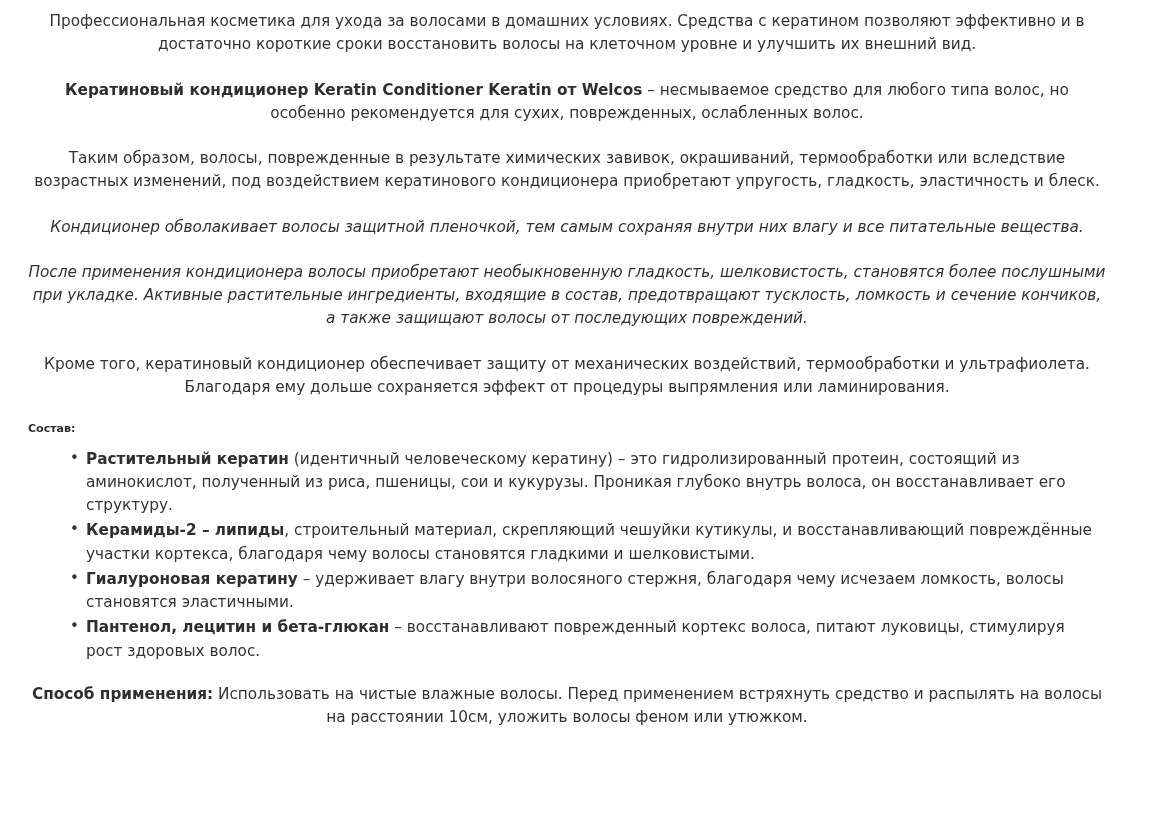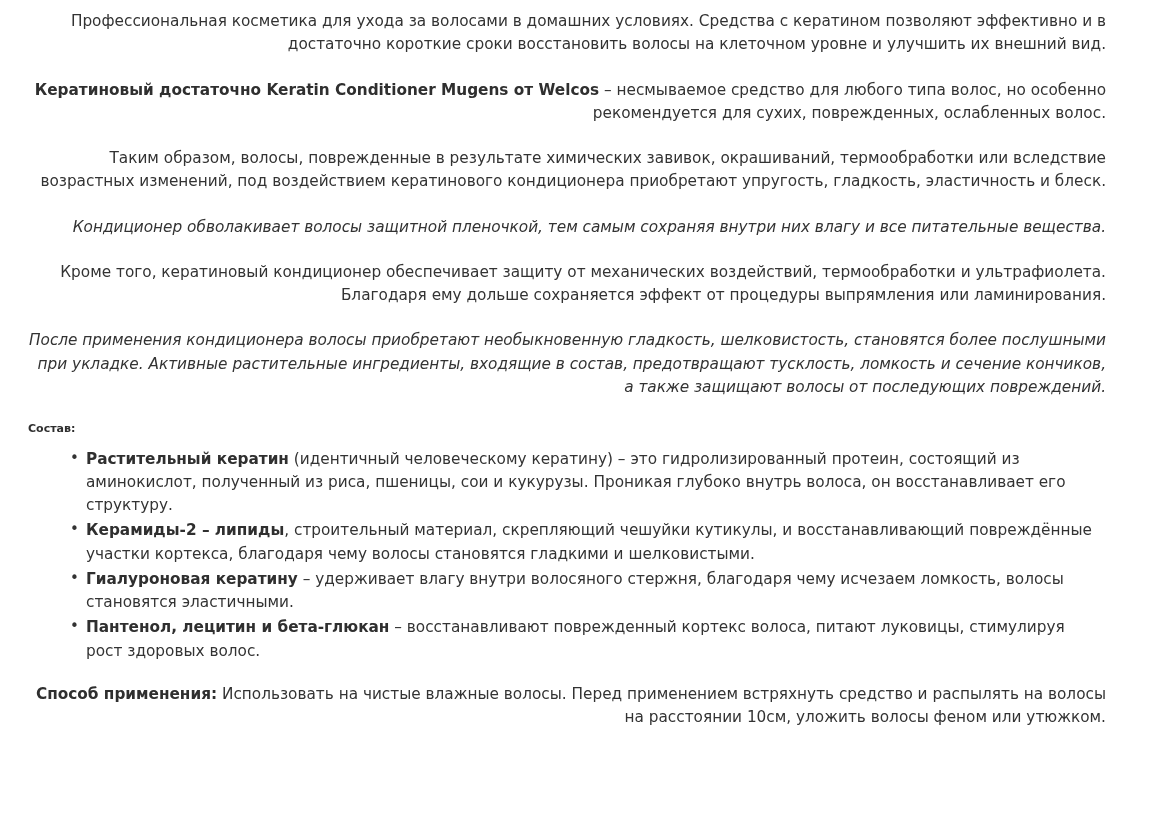--- a/index.html
+++ b/index.html
@@ -17,21 +17,21 @@
   .page {
     box-sizing: border-box;
     padding: 10px 60px 0 28px;
     width: 1166px;
   }
   p.para {
     margin: 0 0 22px 0;
     font-size: 15.3px;
     line-height: 1.52;
     color: #333333;
-    text-align: right;
+    text-align: center;
   }
   p.para.italic {
     font-style: italic;
   }
   b, strong {
     font-weight: bold;
     color: #2f2f2f;
   }
   .heading {
     margin: 0 0 10px 0;
@@ -61,29 +61,29 @@
     color: #333333;
   }
 </style>
 </head>
 <body>
 
 <div class="page">
 
   <p class="para">Профессиональная косметика для ухода за волосами в домашних условиях. Средства с кератином позволяют эффективно и в достаточно короткие сроки восстановить волосы на клеточном уровне и улучшить их внешний вид.</p>
 
-  <p class="para"><b>Кератиновый достаточно Keratin Conditioner Mugens от Welcos</b><span> – несмываемое средство для любого типа волос, но особенно рекомендуется для сухих, поврежденных, ослабленных волос.</span></p>
+  <p class="para"><b>Кератиновый кондиционер Keratin Conditioner Keratin от Welcos</b><span> – несмываемое средство для любого типа волос, но особенно рекомендуется для сухих, поврежденных, ослабленных волос.</span></p>
 
   <p class="para">Таким образом, волосы, поврежденные в результате химических завивок, окрашиваний, термообработки или вследствие возрастных изменений, под воздействием кератинового кондиционера приобретают упругость, гладкость, эластичность и блеск.</p>
 
   <p class="para italic">Кондиционер обволакивает волосы защитной пленочкой, тем самым сохраняя внутри них влагу и все питательные вещества.</p>
 
+  <p class="para italic">После применения кондиционера волосы приобретают необыкновенную гладкость, шелковистость, становятся более послушными при укладке. Активные растительные ингредиенты, входящие в состав, предотвращают тусклость, ломкость и сечение кончиков, а также защищают волосы от последующих повреждений.</p>
+
   <p class="para">Кроме того, кератиновый кондиционер обеспечивает защиту от механических воздействий, термообработки и ультрафиолета. Благодаря ему дольше сохраняется эффект от процедуры выпрямления или ламинирования.</p>
-
-  <p class="para italic">После применения кондиционера волосы приобретают необыкновенную гладкость, шелковистость, становятся более послушными при укладке. Активные растительные ингредиенты, входящие в состав, предотвращают тусклость, ломкость и сечение кончиков, а также защищают волосы от последующих повреждений.</p>
 
   <p class="heading">Состав:</p>
 
   <ul class="ingredients">
     <li><b>Растительный кератин</b><span> (идентичный человеческому кератину) – это гидролизированный протеин, состоящий из аминокислот, полученный из риса, пшеницы, сои и кукурузы. Проникая глубоко внутрь волоса, он восстанавливает его структуру.</span></li>
     <li><b>Керамиды-2 – липиды</b><span>, строительный материал, скрепляющий чешуйки кутикулы, и восстанавливающий повреждённые участки кортекса, благодаря чему волосы становятся гладкими и шелковистыми.</span></li>
     <li><b>Гиалуроновая кератину</b><span> – удерживает влагу внутри волосяного стержня, благодаря чему исчезаем ломкость, волосы становятся эластичными.</span></li>
     <li><b>Пантенол, лецитин и бета-глюкан</b><span> – восстанавливают поврежденный кортекс волоса, питают луковицы, стимулируя рост здоровых волос.</span></li>
   </ul>
 

